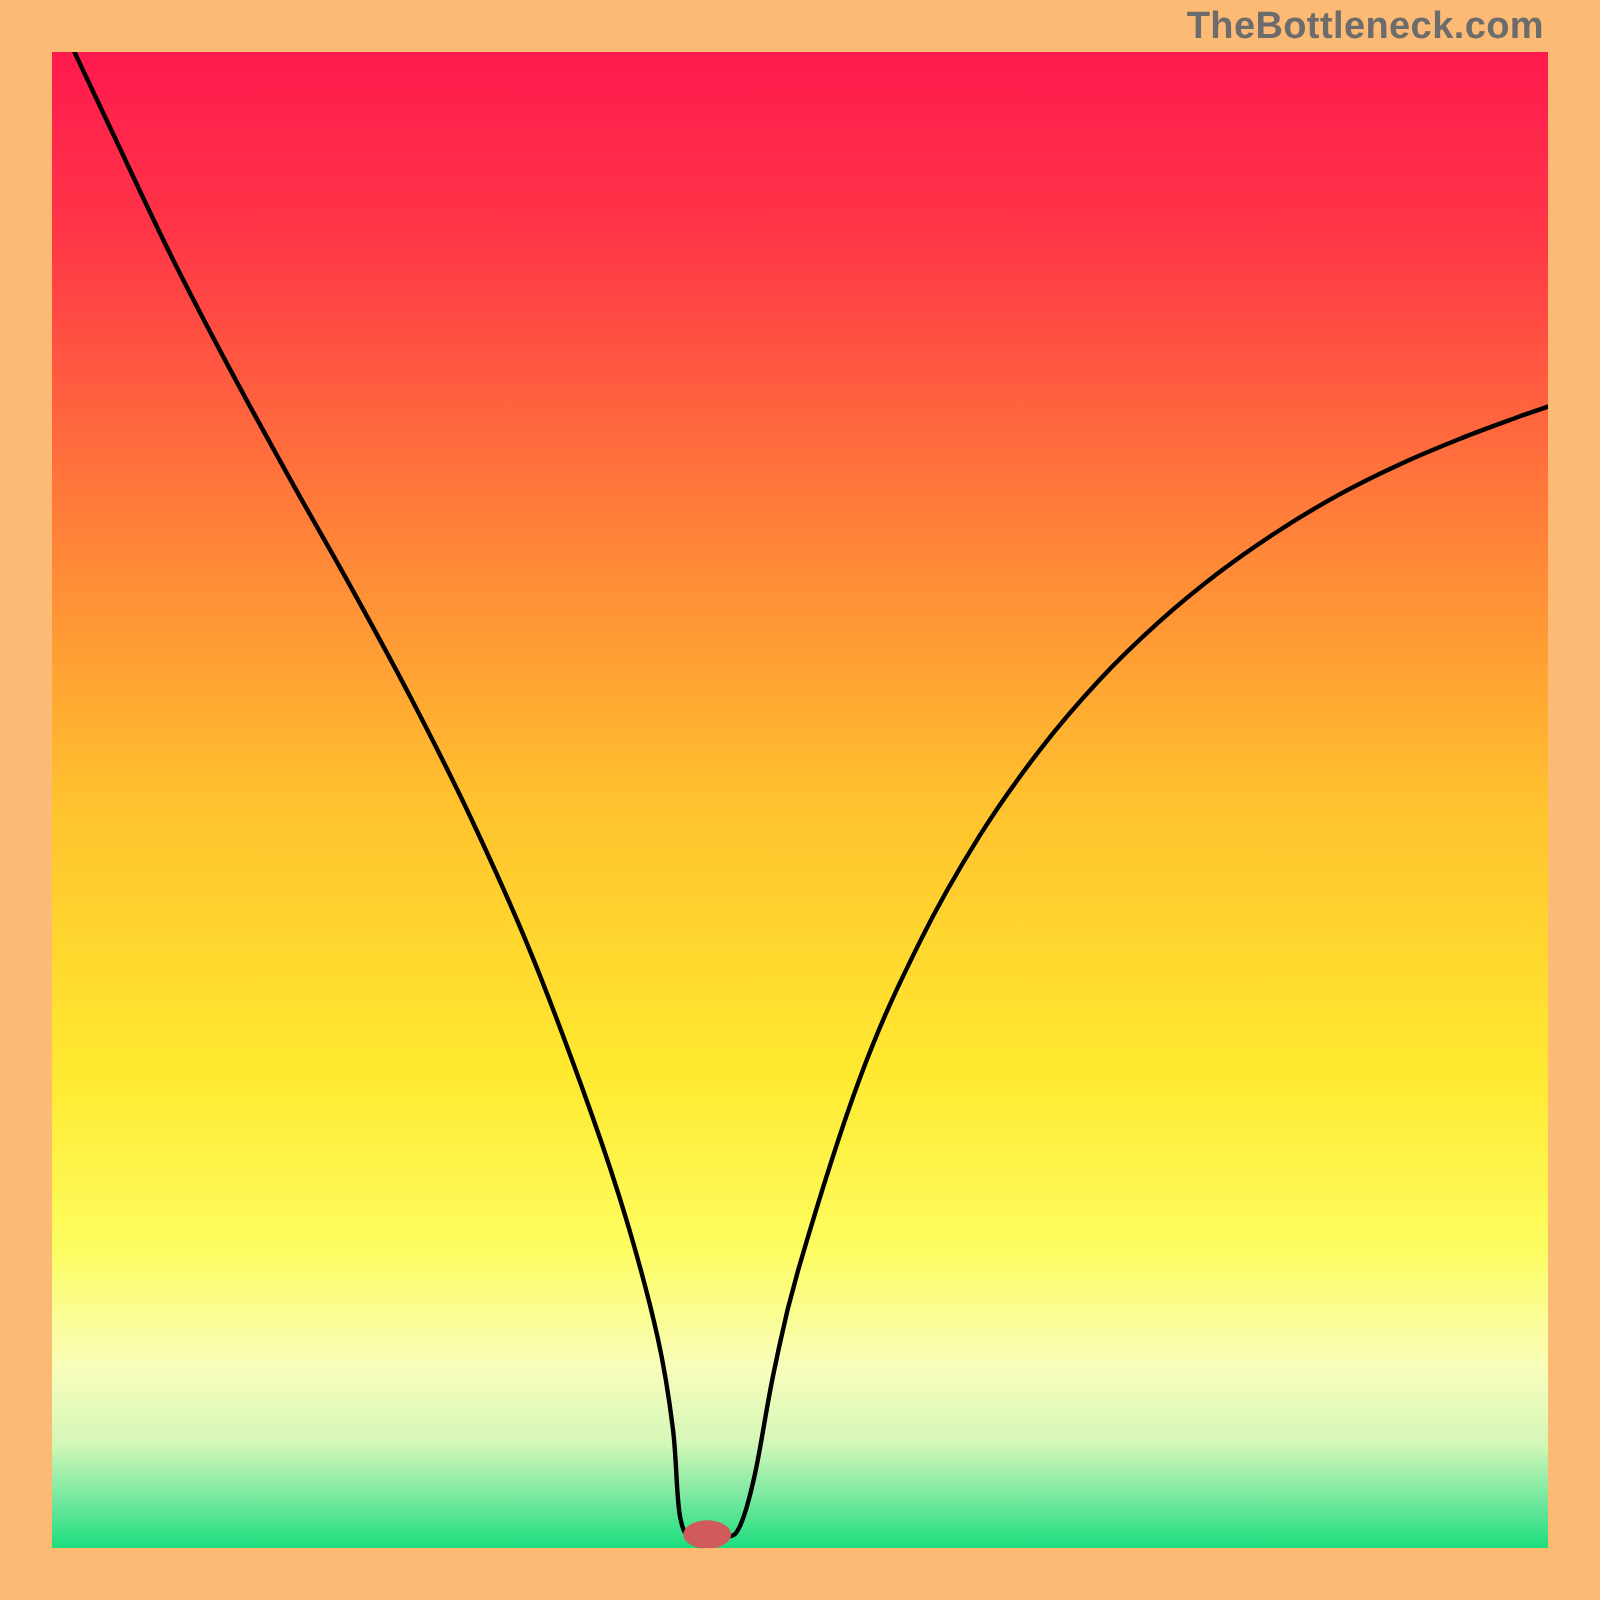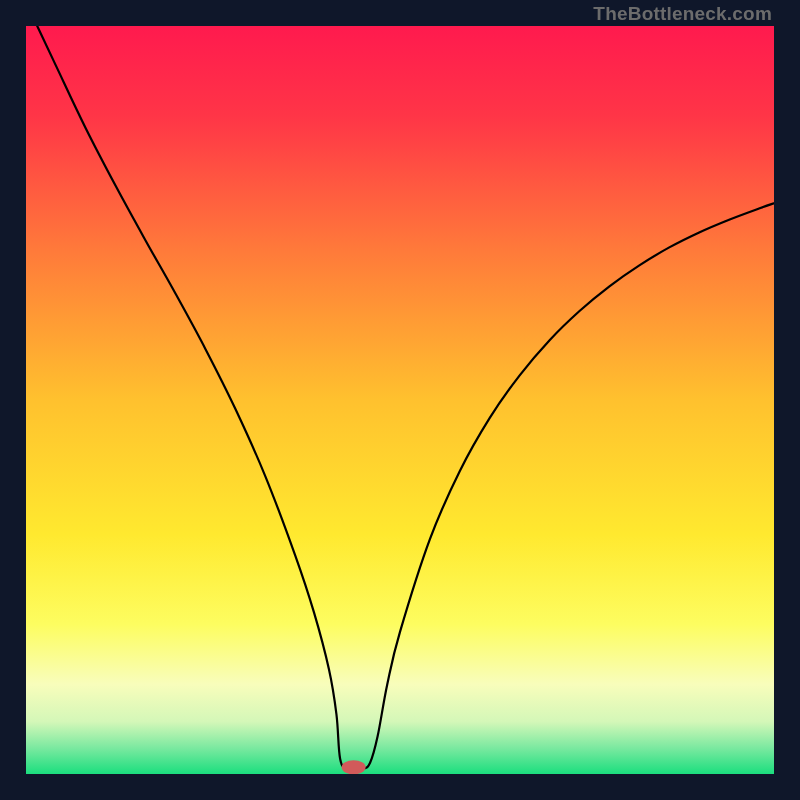--- a/index.html
+++ b/index.html
@@ -1,20 +1,20 @@
 <!DOCTYPE html>
 <html><head>
 <meta charset="utf-8">
 <style>
   * { margin: 0; padding: 0; box-sizing: border-box; }
   html, body { width: 800px; height: 800px; overflow: hidden; background: #000; }
   .frame {
     width: 800px;
     height: 800px;
-    background: #0f172a;
+    background: #fdba74;
     position: relative;
   }
   .plot {
     position: absolute;
     left: 26px;
     top: 26px;
     width: 748px;
     height: 748px;
   }
   .watermark {

